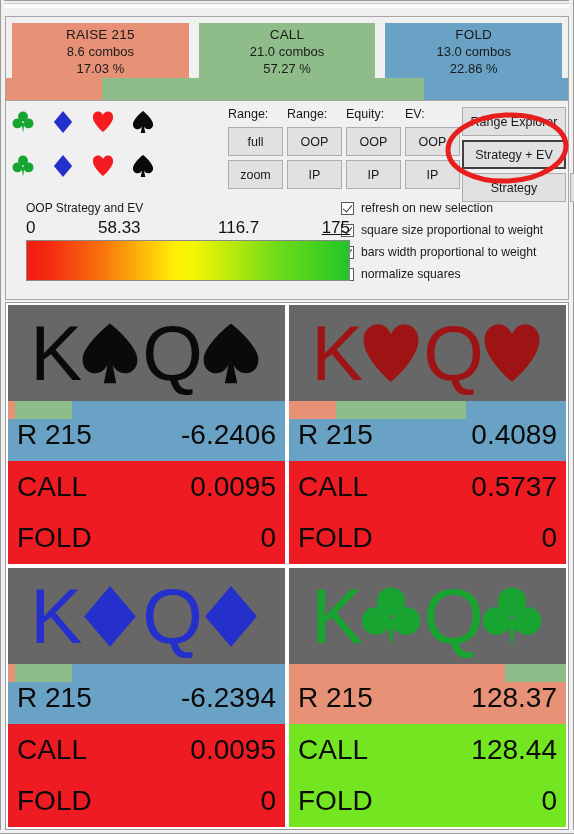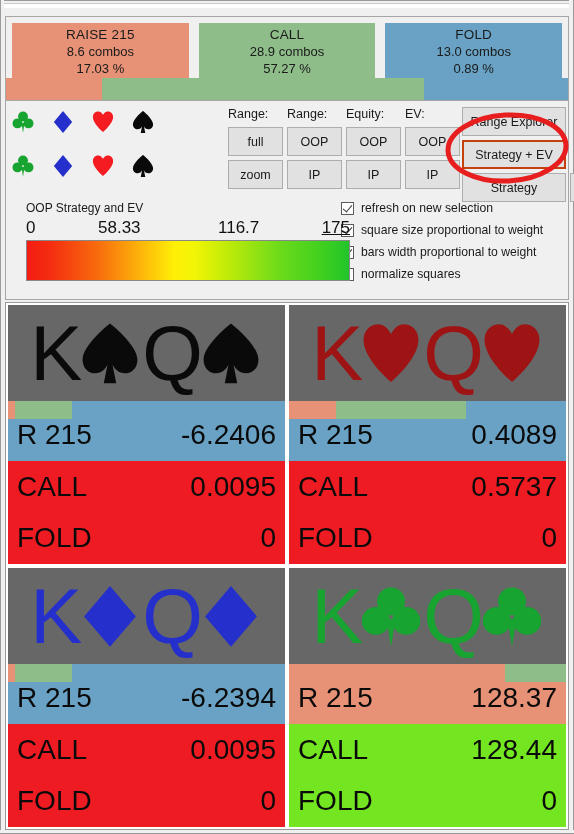--- a/index.html
+++ b/index.html
@@ -99,21 +99,21 @@
     border:1px solid #adadad;
     font-family:"Liberation Sans", sans-serif;
     font-size:12.5px; color:#1a1a1a;
     display:flex; align-items:center; justify-content:center;
     cursor:pointer; user-select:none;
   }
   .btn.wide{ width:104px; }
   .btn.narrow{ width:20px; }
   .btn.primary{
     background:#e1e1e1;
-    border:2px solid #c2410c;
+    border:2px solid #404040;
   }
   .btn-topright{
     position:absolute; left:456px; top:6px;
   }
 
   
   .checks{ position:absolute; left:335px; top:96px; }
   .chk-row{ display:flex; align-items:center; height:22px; gap:7px; }
   .chkbox{
     width:13px; height:13px;
@@ -223,27 +223,27 @@
   <div class="win-bottom-edge"></div>
 
   <div class="summary">
     <div class="summary-box" style="background:#e79277">
       <div class="s-title">RAISE 215</div>
       <div class="s-combos">8.6 combos</div>
       <div class="s-pct">17.03 %</div>
     </div>
     <div class="summary-box" style="background:#8fbd8a">
       <div class="s-title">CALL</div>
-      <div class="s-combos">28.9 combos</div>
+      <div class="s-combos">21.0 combos</div>
       <div class="s-pct">57.27 %</div>
     </div>
     <div class="summary-box" style="background:#69a2c4">
       <div class="s-title">FOLD</div>
       <div class="s-combos">13.0 combos</div>
-      <div class="s-pct">0.89 %</div>
+      <div class="s-pct">22.86 %</div>
     </div>
   </div>
 
   <div class="weightbar" id="weightbar">
       <span style="width: 17.03%; background: rgb(231, 146, 119);"></span>
       <span style="width: 57.27%; background: rgb(143, 189, 138);"></span>
       <span style="width: 25.71%; background: rgb(105, 162, 196);"></span>
     </div>
 
   <div class="controls">

